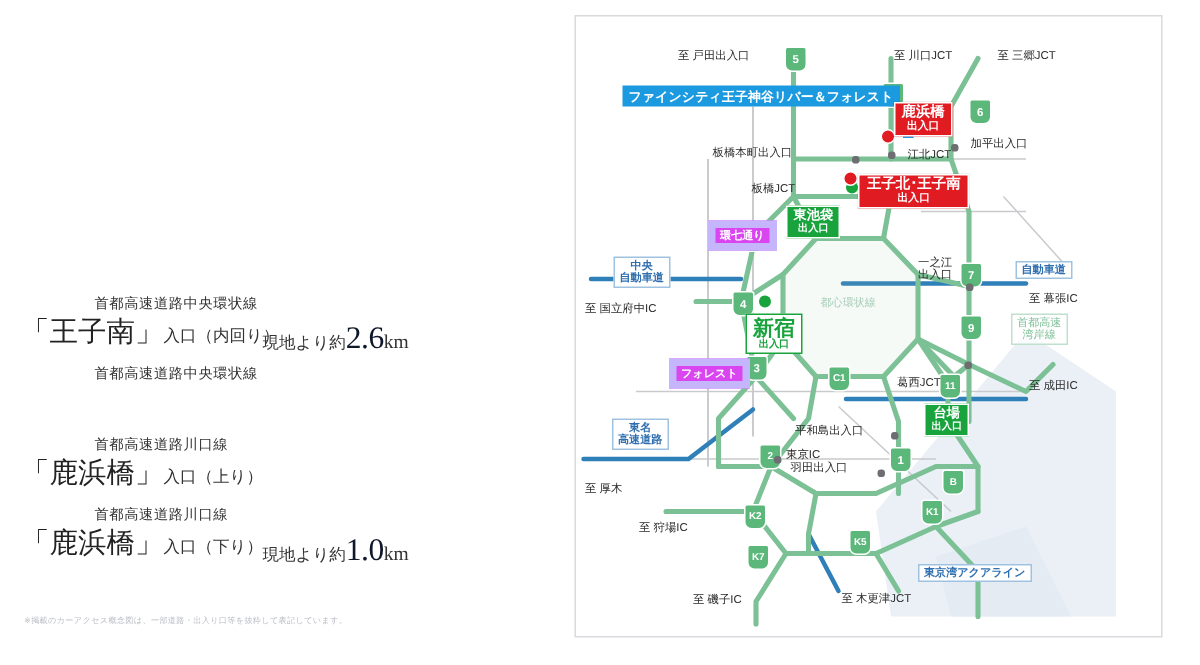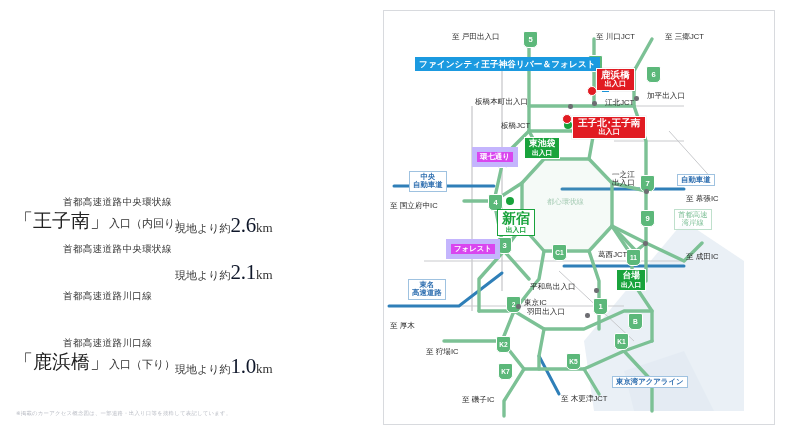--- a/index.html
+++ b/index.html
@@ -141,27 +141,27 @@
       <div class="entry-line">
         <span class="entry-big">「王子南」</span><span class="entry-small">入口（内回り）</span>
       </div>
       <div class="dist-line">
         <span class="dist-pre">現地より約</span><span class="dist-num">2.6</span><span class="dist-unit">km</span>
       </div>
     </div>
 
     <div class="access-row">
       <div class="route-name">首都高速道路中央環状線</div>
-      <div class="dist-line">
-        <span class="dist-pre">現地より約</span><span class="dist-num">2.1</span><span class="dist-unit">km</span>
-      </div>
     </div>
 
     <div class="access-row">
       <div class="route-name">首都高速道路川口線</div>
+      <div class="entry-line">
+        <span class="entry-big">「鹿浜橋」</span><span class="entry-small">入口（上り）</span>
+      </div>
     </div>
 
     <div class="access-row">
       <div class="route-name">首都高速道路川口線</div>
       <div class="entry-line">
         <span class="entry-big">「鹿浜橋」</span><span class="entry-small">入口（下り）</span>
       </div>
       <div class="dist-line">
         <span class="dist-pre">現地より約</span><span class="dist-num">1.0</span><span class="dist-unit">km</span>
       </div>

